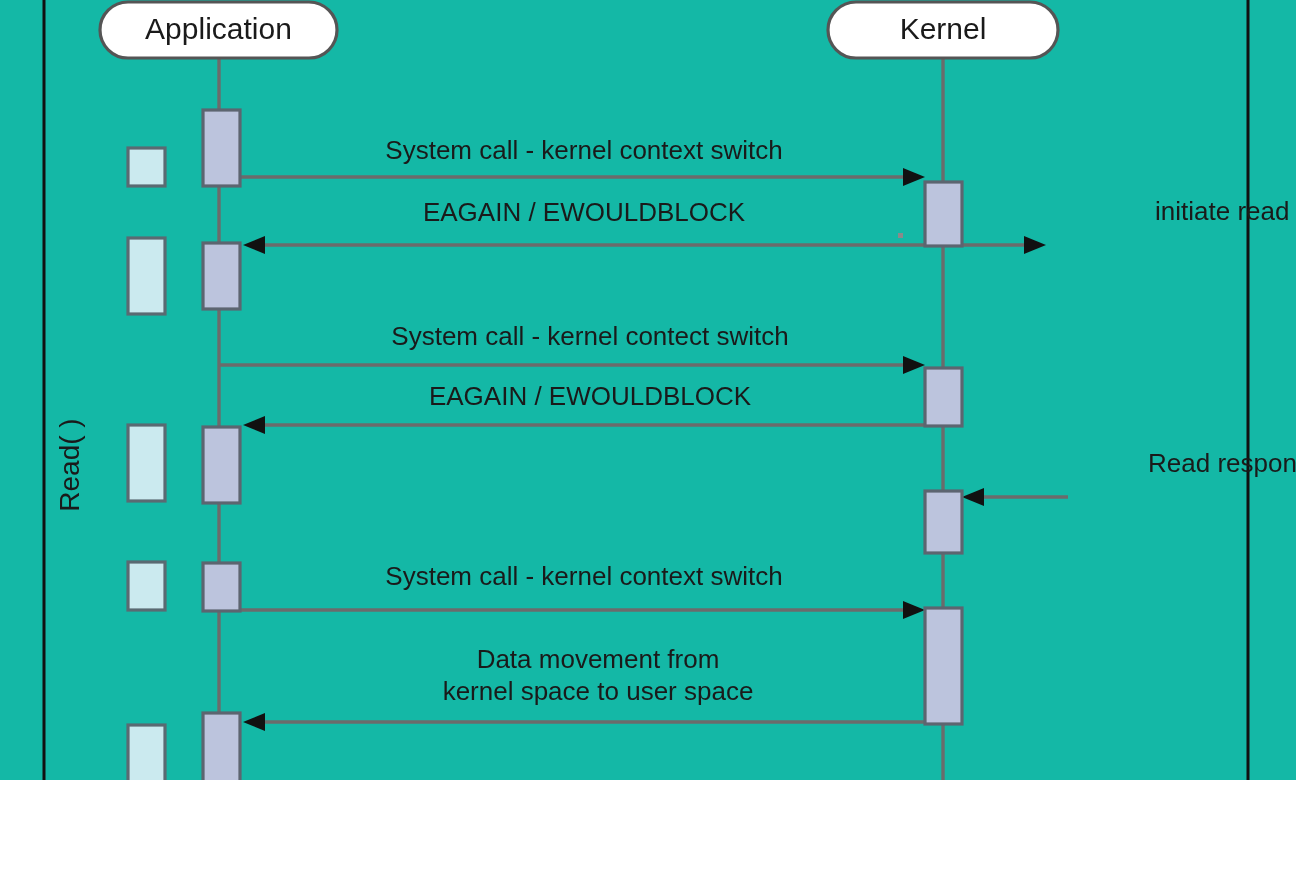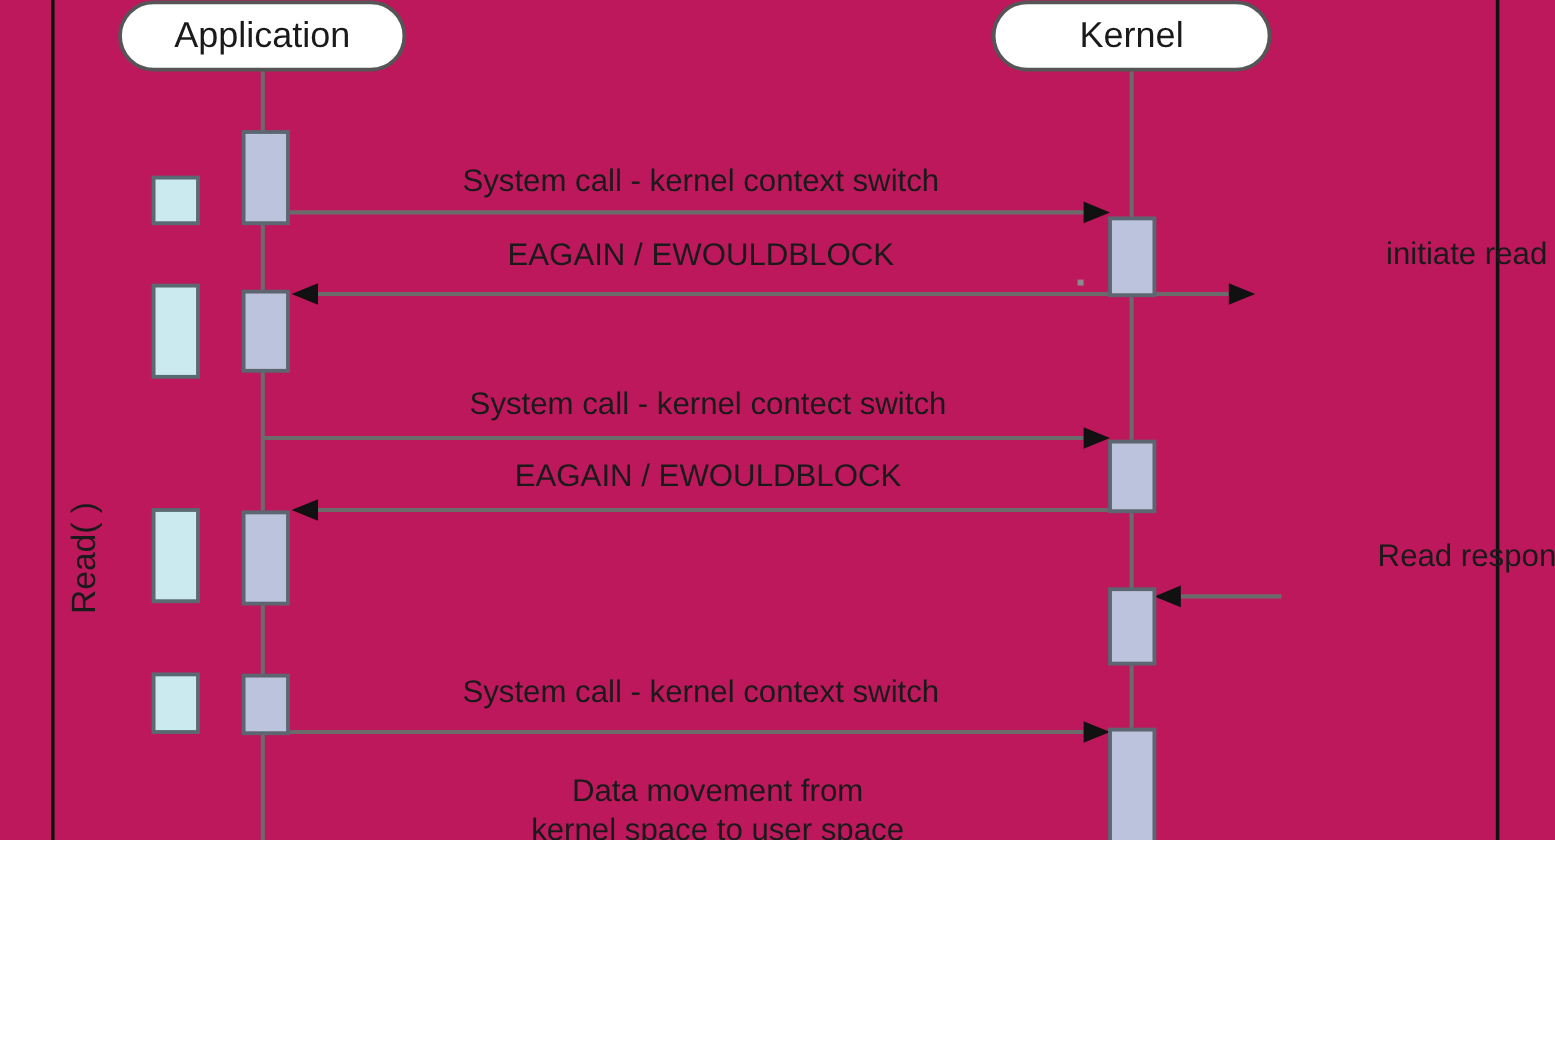--- a/index.html
+++ b/index.html
@@ -3,22 +3,22 @@
 <meta charset="utf-8">
 <style>
   html, body {
     margin: 0;
     padding: 0;
     background: #ffffff;
   }
   #canvas {
     position: relative;
     width: 1296px;
-    height: 700px;
-    background: #be185d;
+    height: 780px;
+    background: #14b8a6;
     overflow: hidden;
     font-family: "Liberation Sans", sans-serif;
     text-align: center;
   }
   #diagram-svg {
     position: absolute;
     left: 0;
     top: 0;
     width: 1296px;
     height: 872px;

